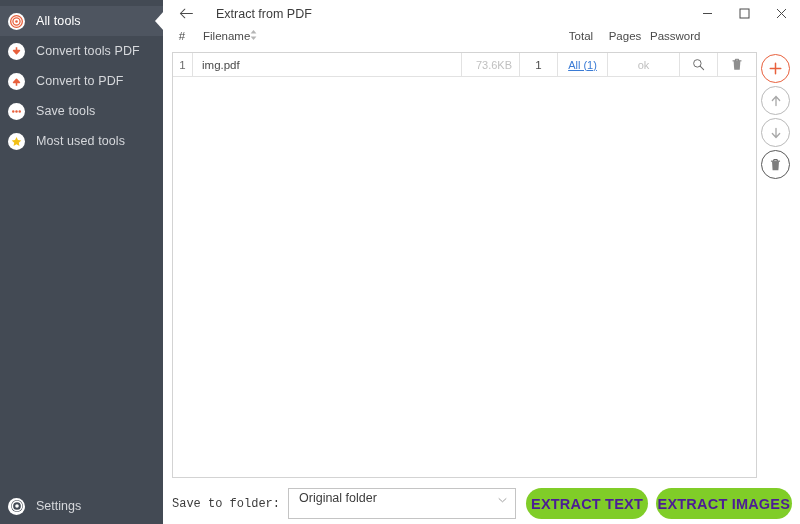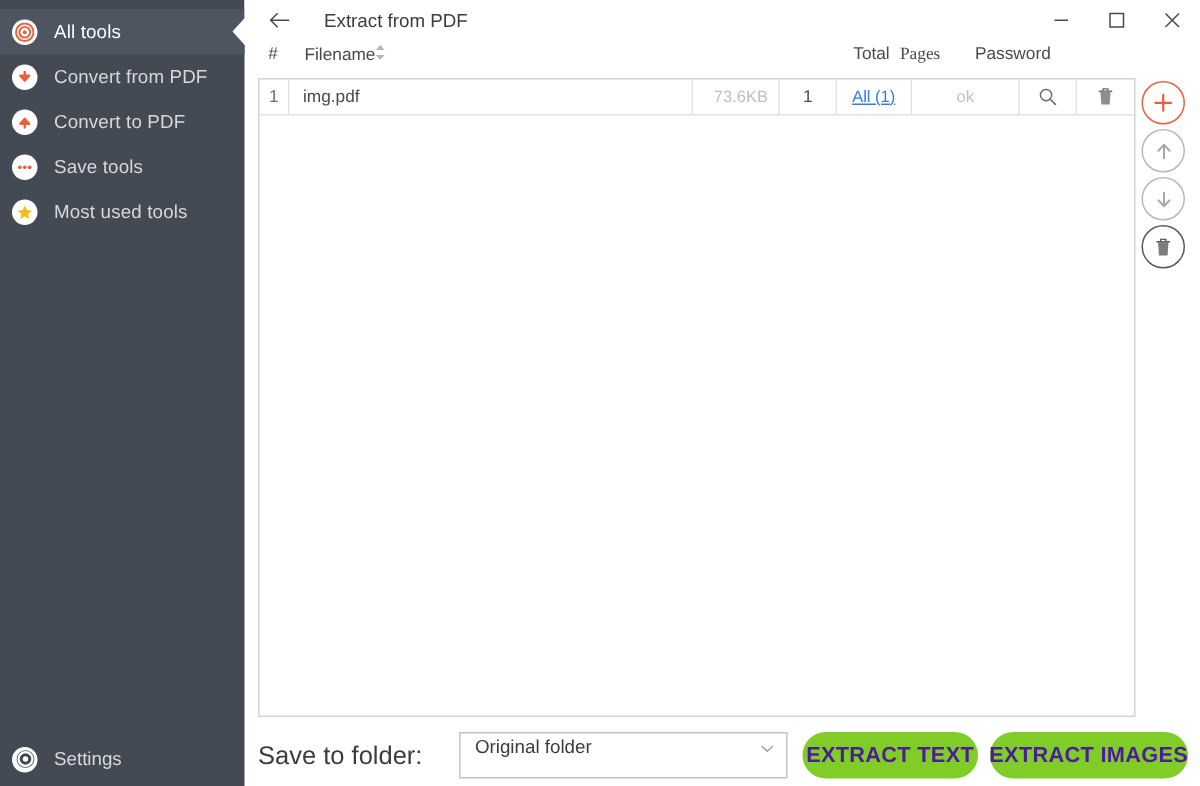--- a/index.html
+++ b/index.html
@@ -129,21 +129,21 @@
     align-items: flex-start;
   }
   .th {
     font-size: 11.5px;
     color: #4a4a4a;
     white-space: nowrap;
   }
   #th-num { width: 20px; text-align: center; }
   #th-filename { margin-left: 11px; display: flex; align-items: center; gap: 0; }
   #th-total { position: absolute; left: 390px; width: 38px; text-align: center; }
-  #th-pages { position: absolute; left: 428px; width: 50px; text-align: left; font-family: Liberation Serif, serif; }
+  #th-pages { position: absolute; left: 428px; width: 50px; text-align: center; }
   #th-password { position: absolute; left: 478px; width: 72px; text-align: left; }
 
   #table-panel {
     position: absolute;
     left: 172px; top: 52px;
     width: 585px; height: 426px;
     background: #ffffff;
     border: 1px solid #d3d3d3;
   }
   #file-row {
@@ -191,24 +191,25 @@
 
   
   #bottom-bar {
     position: absolute;
     left: 172px; top: 488px;
     width: 620px; height: 31px;
     display: flex;
     align-items: center;
   }
   #save-label {
-    font-size: 17px;
+    font-size: 12px;
     color: #3c3c3c;
     white-space: nowrap;
-    margin-right: 24px;
+    margin-right: 8px;
+    font-family: Liberation Mono, monospace;
   }
   #folder-select {
     width: 240px; height: 31px;
     border: 1px solid #c4c4c4;
     background: #ffffff;
     display: flex;
     align-items: center;
     padding: 0 8px 12px 10px;
     cursor: pointer;
   }
@@ -257,21 +258,21 @@
         <span class="nav-label">All tools</span>
         <span class="notch"></span>
       </div>
 
       <div class="nav-item">
         <span class="nav-icon">
           <svg width="13" height="13" viewBox="0 0 20 20">
             <path d="M10 3.5 L10 11 M10 13.5 L5.5 8.5 L14.5 8.5 Z" fill="#e8603c" stroke="#e8603c" stroke-width="2.4" stroke-linejoin="round"></path>
           </svg>
         </span>
-        <span class="nav-label">Convert from PDF</span>
+        <span class="nav-label">Convert tools PDF</span>
       </div>
 
       <div class="nav-item">
         <span class="nav-icon">
           <svg width="13" height="13" viewBox="0 0 20 20">
             <path d="M10 16.5 L10 9 M10 6.5 L5.5 11.5 L14.5 11.5 Z" fill="#e8603c" stroke="#e8603c" stroke-width="2.4" stroke-linejoin="round"></path>
           </svg>
         </span>
         <span class="nav-label">Convert to PDF</span>
       </div>

